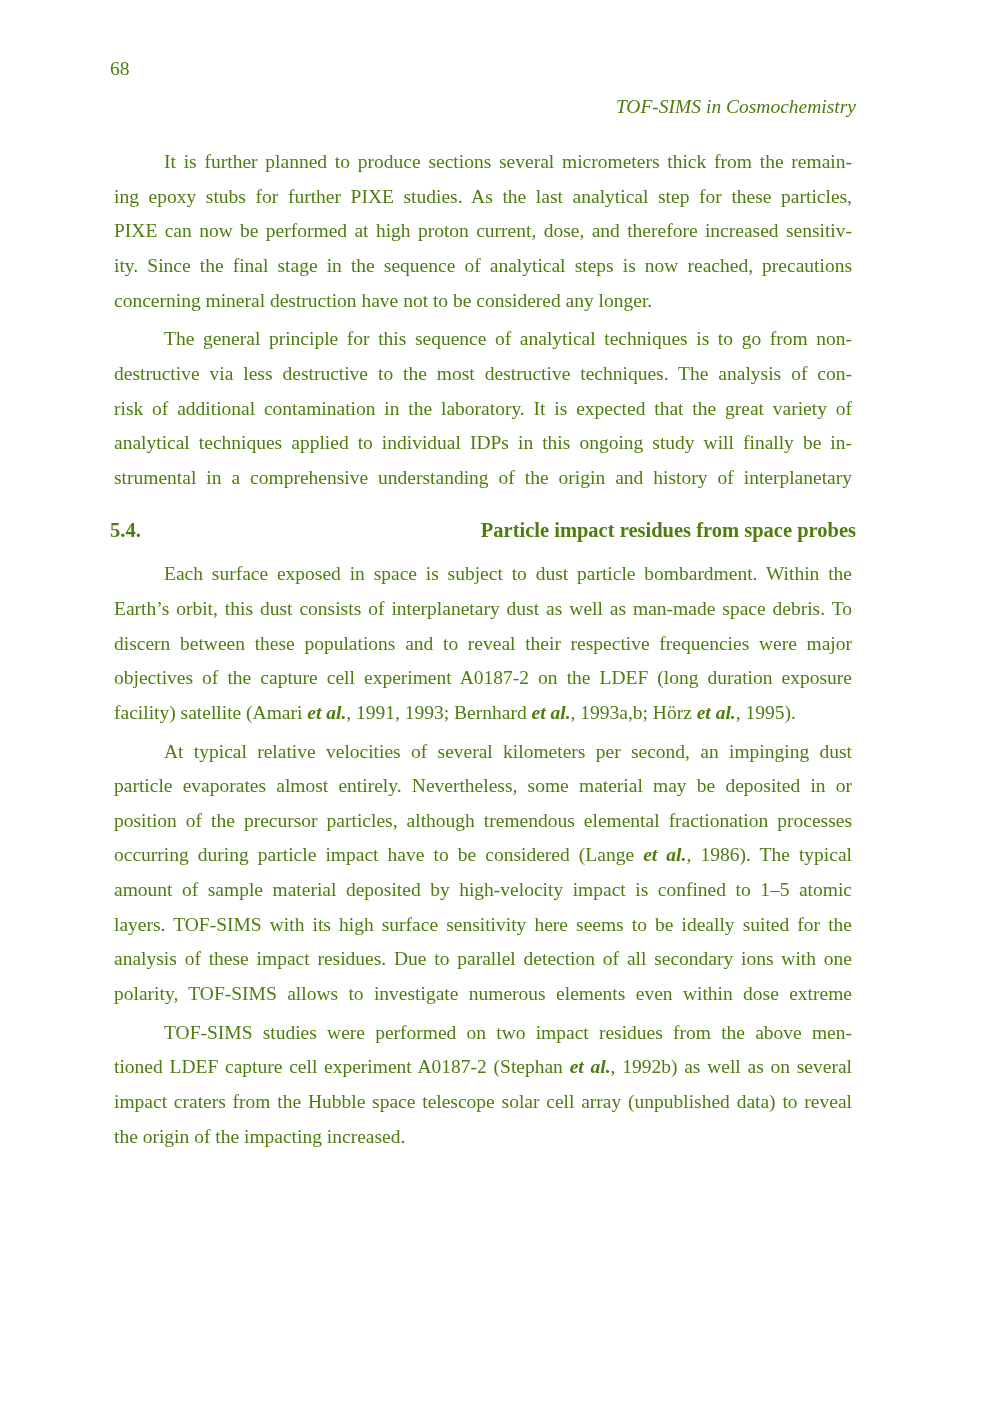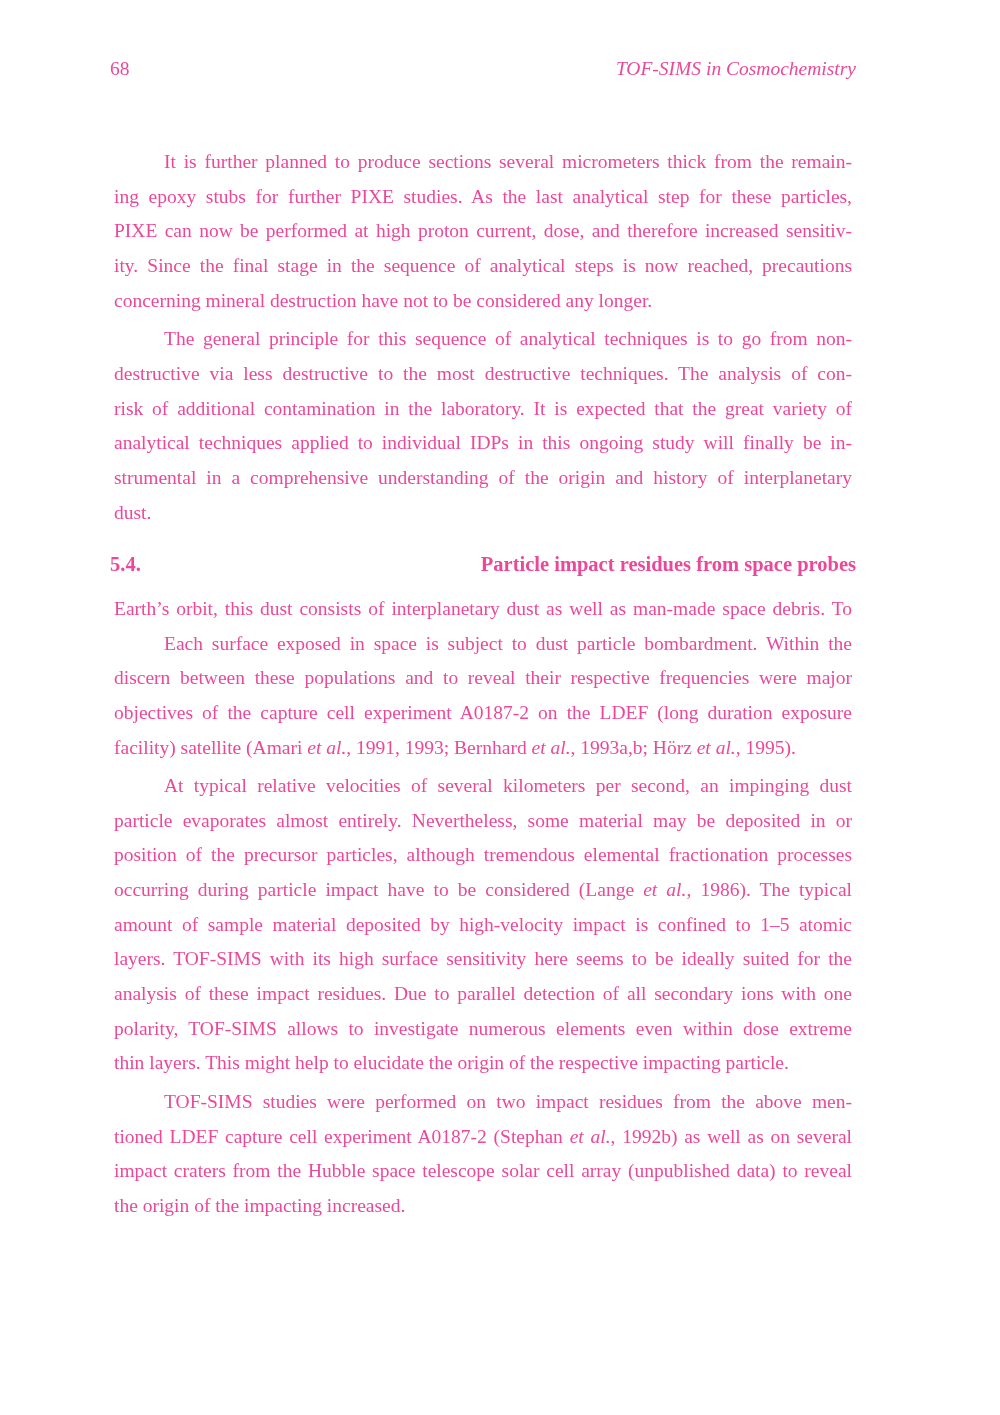--- a/index.html
+++ b/index.html
@@ -1,35 +1,35 @@
 <!DOCTYPE html>
 <html><head>
 <meta charset="utf-8">
 <style>
   html, body { margin: 0; padding: 0; background: #ffffff; }
   .page {
     position: relative;
     width: 1000px;
     height: 1415px;
     background: #ffffff;
-    color: #ec4899;
+    color: #4d7c0f;
     font-family: "Liberation Serif", "DejaVu Serif", serif;
     overflow: hidden;
   }
   .running-header {
     position: absolute;
     left: 110px;
     top: 57px;
     width: 746px;
     display: flex;
     justify-content: space-between;
     font-size: 19.5px;
     line-height: 24px;
   }
-  .running-title { font-style: italic; }
+  .running-title { font-style: italic; margin-top: 38px; }
   .page-body {
     position: absolute;
     left: 110px;
     top: 141px;
     width: 746px;
   }
   .para { margin: 4px; }
   .tline {
     font-size: 19.5px;
     line-height: 34.65px;
@@ -42,21 +42,21 @@
   .sec-heading {
     display: flex;
     font-weight: 700;
     font-size: 20.5px;
     line-height: 34.65px;
     margin-top: 17px;
     margin-bottom: 10px;
     justify-content: space-between;
   }
   .sec-num { flex: 0 0 68px; }
-  i { font-style: italic; }
+  i { font-style: italic; font-weight: bold; }
 </style>
 </head>
 <body>
 
 <div class="page">
   <div class="running-header">
     <span>68</span>
     <span class="running-title">TOF-SIMS in Cosmochemistry</span>
   </div>
   <div class="page-body" id="page-body">
@@ -66,43 +66,41 @@
         <div class="tline">PIXE can now be performed at high proton current, dose, and therefore increased sensitiv-</div>
         <div class="tline">ity. Since the final stage in the sequence of analytical steps is now reached, precautions</div>
         <div class="tline last">concerning mineral destruction have not to be considered any longer.</div>
       </div>
       <div class="para">
         <div class="tline first">The general principle for this sequence of analytical techniques is to go from non-</div>
         <div class="tline">destructive via less destructive to the most destructive techniques. The analysis of con-</div>
         <div class="tline">risk of additional contamination in the laboratory. It is expected that the great variety of</div>
         <div class="tline">analytical techniques applied to individual IDPs in this ongoing study will finally be in-</div>
         <div class="tline">strumental in a comprehensive understanding of the origin and history of interplanetary</div>
-        <div class="tline last">dust.</div>
       </div>
       <div class="sec-heading">
         <span class="sec-num">5.4.</span>
         <span>Particle impact residues from space probes</span>
       </div>
       <div class="para">
+        <div class="tline first">Each surface exposed in space is subject to dust particle bombardment. Within the</div>
         <div class="tline">Earth’s orbit, this dust consists of interplanetary dust as well as man-made space debris. To</div>
-        <div class="tline first">Each surface exposed in space is subject to dust particle bombardment. Within the</div>
         <div class="tline">discern between these populations and to reveal their respective frequencies were major</div>
         <div class="tline">objectives of the capture cell experiment A0187-2 on the LDEF (long duration exposure</div>
         <div class="tline last">facility) satellite (Amari <i>et al.</i>, 1991, 1993; Bernhard <i>et al.</i>, 1993a,b; Hörz <i>et al.</i>, 1995).</div>
       </div>
       <div class="para">
         <div class="tline first">At typical relative velocities of several kilometers per second, an impinging dust</div>
         <div class="tline">particle evaporates almost entirely. Nevertheless, some material may be deposited in or</div>
         <div class="tline">position of the precursor particles, although tremendous elemental fractionation processes</div>
         <div class="tline">occurring during particle impact have to be considered (Lange <i>et al.</i>, 1986). The typical</div>
         <div class="tline">amount of sample material deposited by high-velocity impact is confined to 1–5 atomic</div>
         <div class="tline">layers. TOF-SIMS with its high surface sensitivity here seems to be ideally suited for the</div>
         <div class="tline">analysis of these impact residues. Due to parallel detection of all secondary ions with one</div>
         <div class="tline">polarity, TOF-SIMS allows to investigate numerous elements even within dose extreme</div>
-        <div class="tline last">thin layers. This might help to elucidate the origin of the respective impacting particle.</div>
       </div>
       <div class="para">
         <div class="tline first">TOF-SIMS studies were performed on two impact residues from the above men-</div>
         <div class="tline">tioned LDEF capture cell experiment A0187-2 (Stephan <i>et al.</i>, 1992b) as well as on several</div>
         <div class="tline">impact craters from the Hubble space telescope solar cell array (unpublished data) to reveal</div>
         <div class="tline last">the origin of the impacting increased.</div>
       </div>
     </div>
 </div>
 

